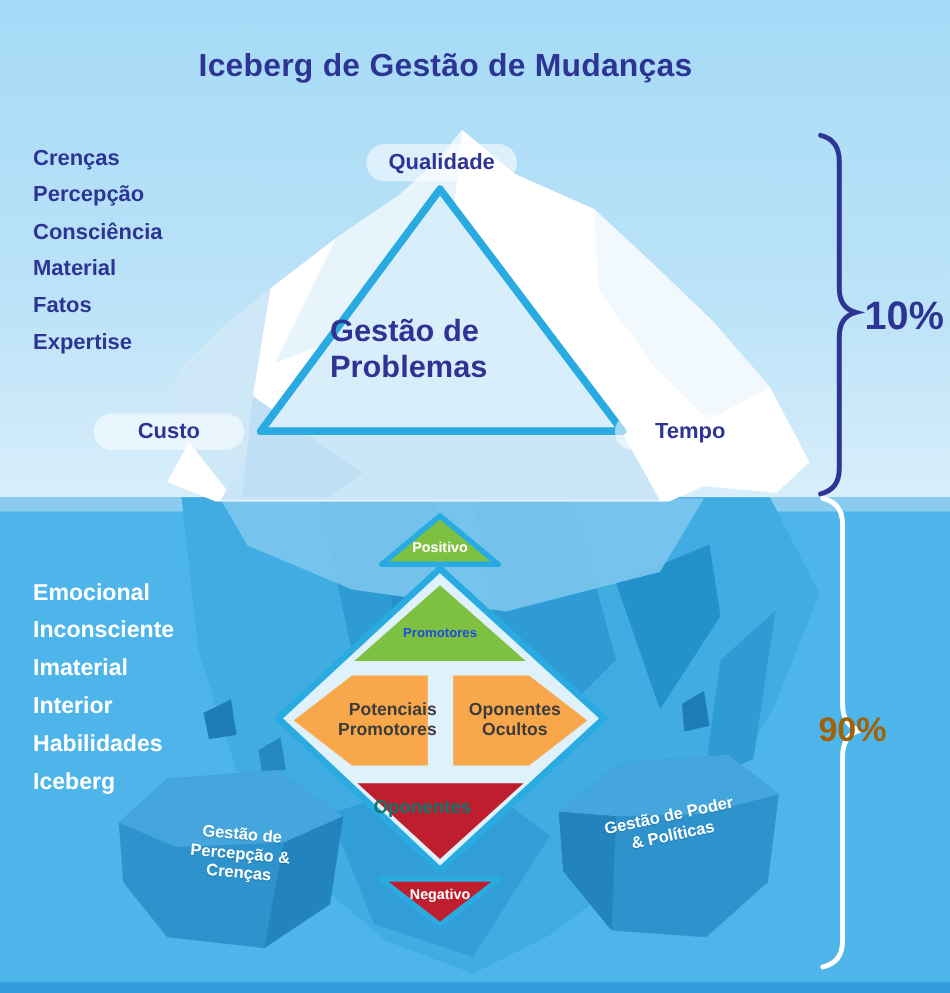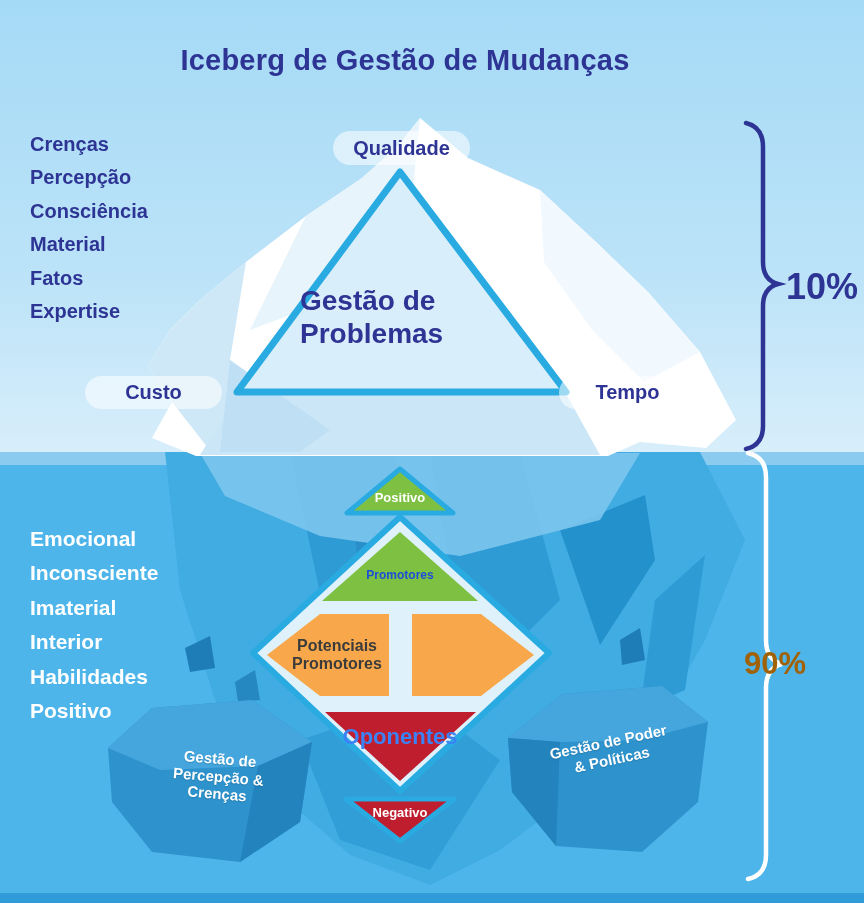--- a/index.html
+++ b/index.html
@@ -24,23 +24,23 @@
   .pill-qualidade{left:333px;top:131px;width:137px;height:34px;}
   .pill-custo{left:85px;top:376px;width:137px;height:33px;}
   .pill-tempo{left:559px;top:376px;width:137px;height:33px;}
   .triangle-label{left:300px;top:284px;width:200px;text-align:left;
     font-size:28px;line-height:1.18;color:#2D3494;}
   .pct10{left:786px;top:266px;font-size:36px;color:#2D3494;}
   .pct90{left:744px;top:646px;font-size:31px;color:#a16207;}
   .d-label{text-align:center;}
   .lbl-positivo{left:350px;top:490px;width:100px;font-size:13px;color:#fff;}
   .lbl-promotores{left:330px;top:568px;width:140px;font-size:12px;color:#1d4ed8;}
-  .lbl-potenciais{left:277px;top:637px;width:120px;font-size:16px;line-height:1.15;color:#3B3B3B;}
+  .lbl-potenciais{left:277px;top:637px;width:120px;font-size:16px;line-height:1.15;color:#3B3B3B;text-align:right;}
   .lbl-ocultos{left:408px;top:637px;width:120px;font-size:16px;line-height:1.15;color:#3B3B3B;}
-  .lbl-oponentes{left:330px;top:724px;width:140px;font-size:22px;color:#3b82f6;}
+  .lbl-oponentes{left:314px;top:724px;width:140px;font-size:17px;color:#0f766e;}
   .lbl-negativo{left:350px;top:805px;width:100px;font-size:13px;color:#fff;}
   .rock-label{color:#fff;font-size:15px;line-height:1.18;text-align:center;
     text-shadow:0 1px 1px rgba(0,60,100,.25);}
   .rock-left{left:151px;top:750px;width:135px;transform:rotate(5deg);}
   .rock-right{left:550px;top:733px;width:120px;transform:rotate(-12deg);}
 </style>
 </head>
 <body>
 
 <div class="stage">
@@ -123,26 +123,27 @@
   <div class="txt triangle-label">Gestão de Problemas</div>
 
   <div class="txt pct10">10%</div>
   <div class="txt pct90">90%</div>
 
   <div class="txt attr-bottom">
     <div>Emocional</div>
     <div>Inconsciente</div>
     <div>Imaterial</div>
     <div>Interior</div>
-    <div>Habilidades Positivo</div>
+    <div>Habilidades Iceberg</div>
   </div>
 
   <div class="txt d-label lbl-positivo">Positivo</div>
   <div class="txt d-label lbl-promotores">Promotores</div>
   <div class="txt d-label lbl-potenciais">Potenciais Promotores</div>
+  <div class="txt d-label lbl-ocultos">Oponentes Ocultos</div>
   <div class="txt d-label lbl-oponentes">Oponentes</div>
   <div class="txt d-label lbl-negativo">Negativo</div>
 
   <div class="txt rock-label rock-left">Gestão de Percepção &amp; Crenças</div>
   <div class="txt rock-label rock-right">Gestão de Poder &amp; Políticas</div>
 
   <div class="water-footer"></div>
 </div>
 
 </body></html>

